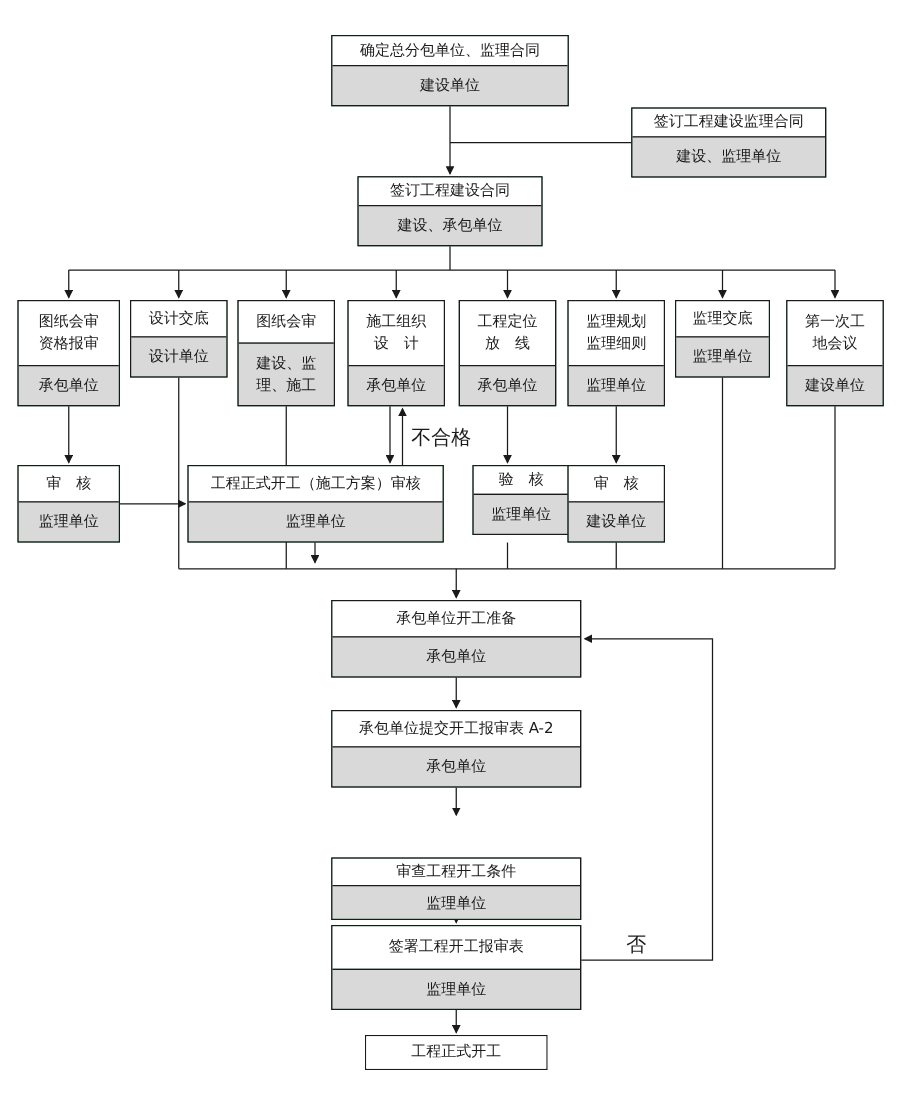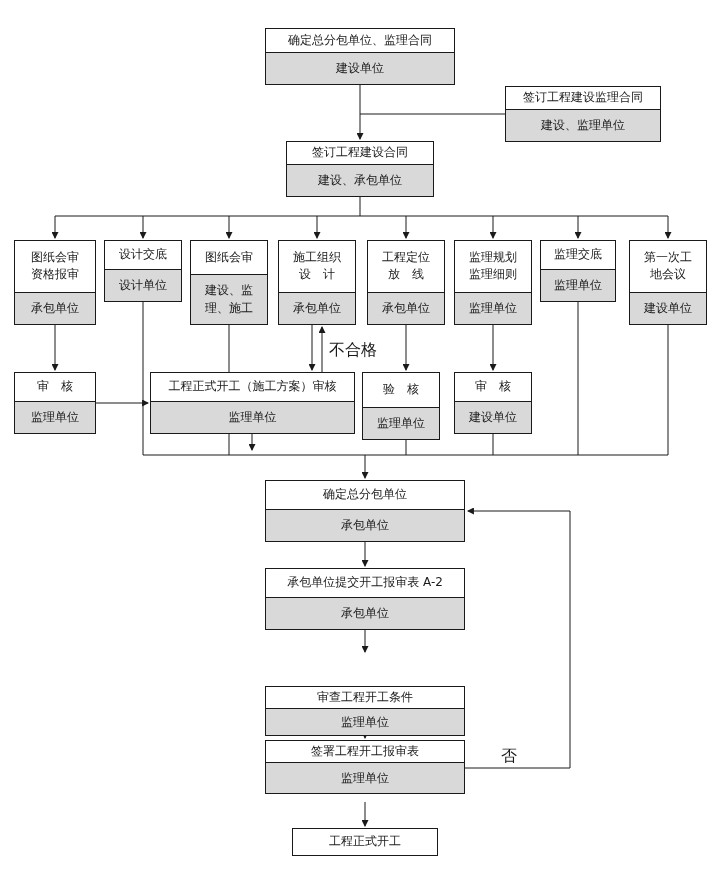--- a/index.html
+++ b/index.html
@@ -145,42 +145,42 @@
   </div>
 
   <div class="node" style="left:14px;top:372px;width:82px;height:62px">
     <div class="node-title">审　核</div>
     <div class="node-unit">监理单位</div>
   </div>
   <div class="node" style="left:150px;top:372px;width:205px;height:62px">
     <div class="node-title">工程正式开工（施工方案）审核</div>
     <div class="node-unit">监理单位</div>
   </div>
-  <div class="node" style="left:362px;top:372px;width:78px;height:68px">
+  <div class="node" style="left:378px;top:372px;width:78px;height:56px">
     <div class="node-title">验　核</div>
     <div class="node-unit">监理单位</div>
   </div>
   <div class="node" style="left:454px;top:372px;width:78px;height:62px">
     <div class="node-title">审　核</div>
     <div class="node-unit">建设单位</div>
   </div>
 
   <div class="node" style="left:265px;top:480px;width:200px;height:62px">
-    <div class="node-title">确定总分包单位</div>
+    <div class="node-title">承包单位开工准备</div>
     <div class="node-unit">承包单位</div>
   </div>
   <div class="node" style="left:265px;top:568px;width:200px;height:62px">
     <div class="node-title">承包单位提交开工报审表 A-2</div>
     <div class="node-unit">承包单位</div>
   </div>
   <div class="node" style="left:265px;top:686px;width:200px;height:50px">
     <div class="node-title">审查工程开工条件</div>
     <div class="node-unit">监理单位</div>
   </div>
-  <div class="node" style="left:265px;top:740px;width:200px;height:54px">
+  <div class="node" style="left:265px;top:740px;width:200px;height:68px">
     <div class="node-title">签署工程开工报审表</div>
     <div class="node-unit">监理单位</div>
   </div>
   <div class="node" style="left:292px;top:828px;width:146px;height:28px">
     <div class="node-title">工程正式开工</div>
   </div>
 
   <div class="flabel" style="left:328px;top:340px">不合格</div>
   <div class="flabel" style="left:500px;top:746px">否</div>
 

